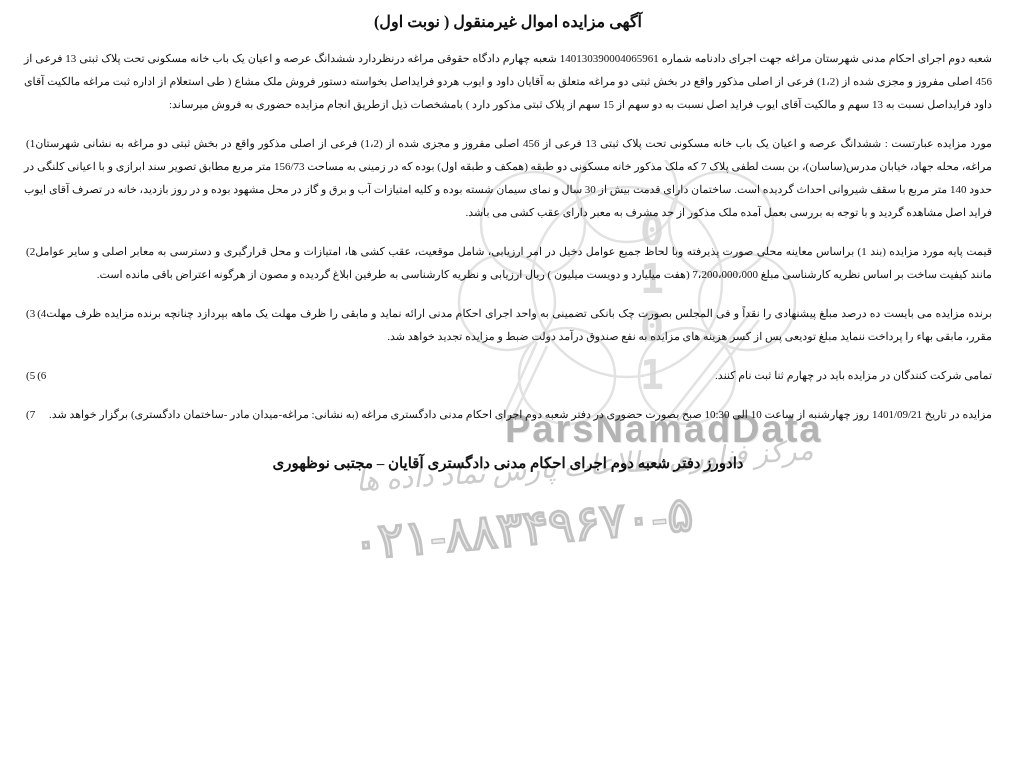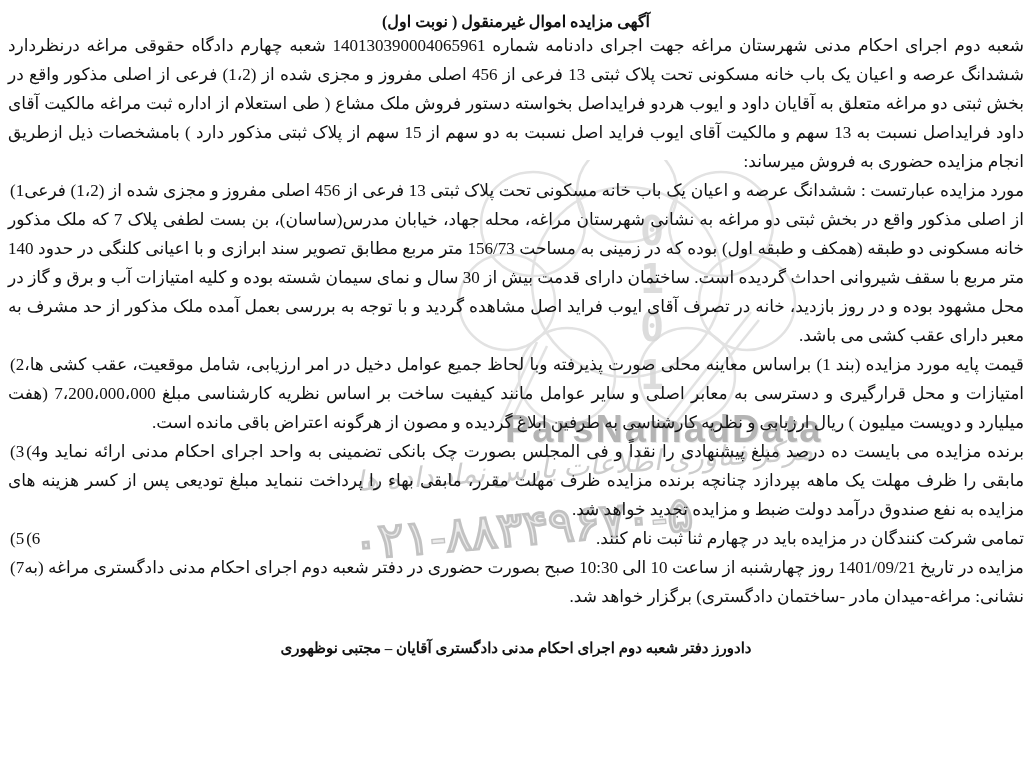--- a/index.html
+++ b/index.html
@@ -37,33 +37,33 @@
     transform:rotate(-4deg);white-space:nowrap;
   }
   .wm-phone{
     position:absolute;left:352px;top:500px;
     direction:ltr;font-size:48px;font-weight:bold;
     color:#ececec;-webkit-text-stroke:1.3px #c2c2c2;
     transform:rotate(-5deg);letter-spacing:3px;white-space:nowrap;
   }
 
   
-  .page{position:relative;z-index:1;padding:6px 0 0 8px;}
+  .page{position:relative;z-index:1;padding:6px 16px 0 8px;}
   .title{
     margin:6px 0 0 0;
     text-align:center;
     direction:rtl;
     font-size:16px;font-weight:bold;
   }
   p.para{
     direction:rtl;
     text-align:justify;
     text-align-last:right;
-    font-size:17px;line-height:29px;
-    margin:0;
+    font-size:11px;line-height:23px;
+    margin:16px;
   }
   .intro{margin-top:33px;}
   .item{margin-top:14px;}
   .item .inum{
     float:left;
     direction:ltr;
     unicode-bidi:isolate;
     padding-left:2px;
   }
   .signature{

